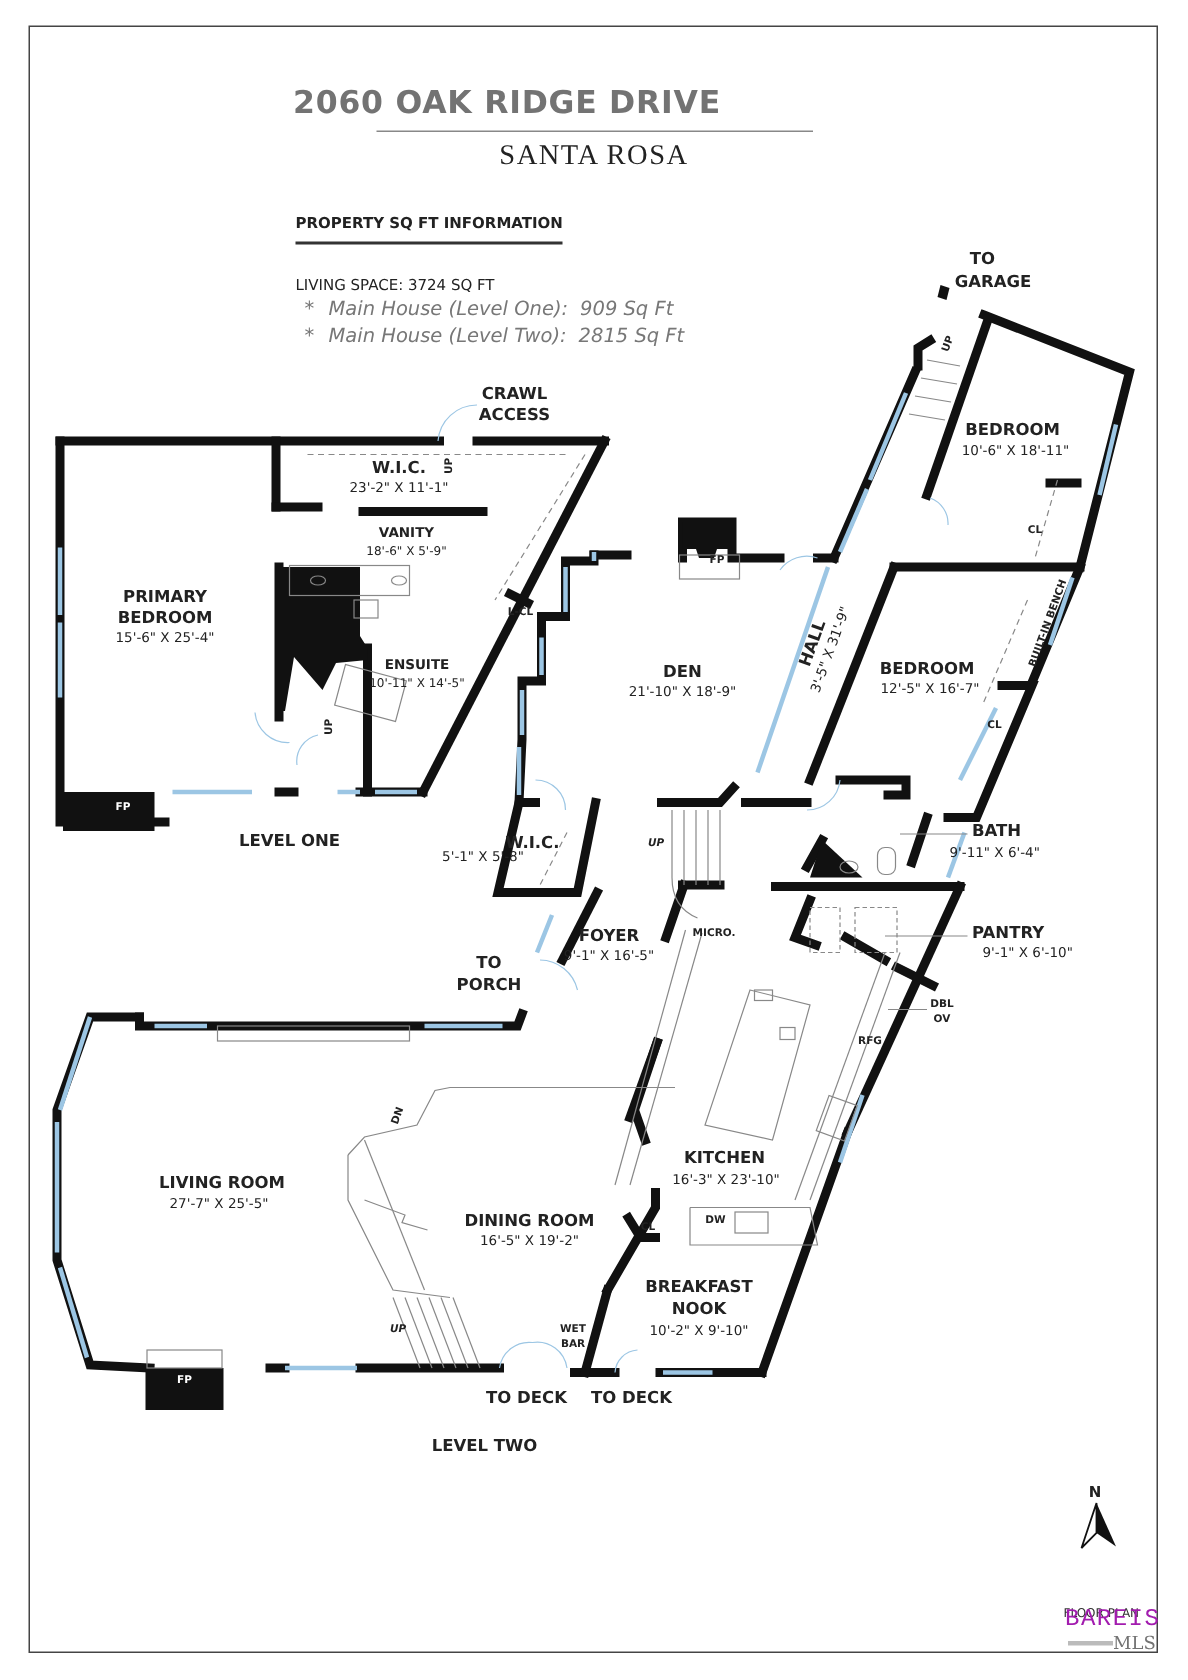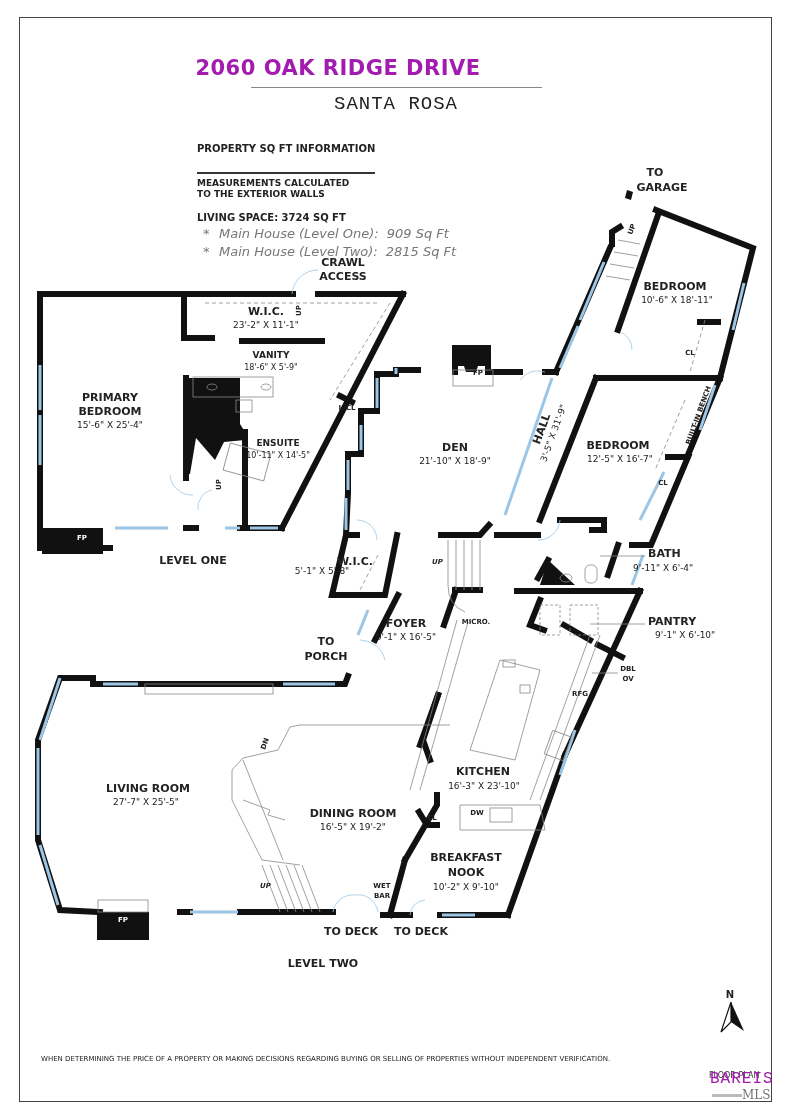--- a/index.html
+++ b/index.html
@@ -1,24 +1,24 @@
 <!DOCTYPE html>
 <html><head>
 <meta charset="utf-8">
 <style>
   html, body { margin: 0; padding: 0; background: #ffffff; }
   body { width: 792px; height: 1120px; position: relative; overflow: hidden; font-family: "Liberation Sans", sans-serif; color: #1a1a1a; }
   .frame { position: absolute; left: 19px; top: 17px; width: 753px; height: 1085px; border: 1.5px solid #444; box-sizing: border-box; }
-  .title { position: absolute; left: 0; width: 676px; top: 56px; text-align: center; font-family: "DejaVu Sans", sans-serif; font-weight: bold; font-size: 21px; letter-spacing: 0.5px; color: #a21caf; }
+  .title { position: absolute; left: 0; width: 676px; top: 56px; text-align: center; font-family: "DejaVu Sans", sans-serif; font-weight: bold; font-size: 21px; letter-spacing: 0.5px; color: #737373; }
   .title-rule { position: absolute; left: 251px; width: 291px; top: 87px; height: 1px; background: #888; }
-  .subtitle { position: absolute; left: 0; width: 792px; top: 93px; text-align: center; font-family: Liberation Mono, monospace; font-size: 19px; letter-spacing: 1px; color: #222; }
+  .subtitle { position: absolute; left: 0; width: 792px; top: 93px; text-align: center; font-family: Liberation Serif, serif; font-size: 19px; letter-spacing: 1px; color: #222; }
   .info { position: absolute; left: 197px; top: 137px; font-family: "DejaVu Sans", sans-serif; color: #222; }
-  .info .head { font-size: 10px; font-weight: bold; padding-bottom: 18px; border-bottom: 2px solid #333; display: inline-block; }
+  .info .head { font-size: 10px; font-weight: bold; padding-bottom: 6px; border-bottom: 2px solid #333; display: inline-block; }
   .info .calc { font-size: 9px; font-weight: bold; margin-top: 4px; line-height: 11px; width: 180px; }
-  .info .living { font-size: 10px; font-weight: bold; margin-top: 12px; }
+  .info .living { font-size: 10px; font-weight: normal; margin-top: 22px; }
   .info .item { font-size: 13px; color: #777; margin-top: 3px; padding-left: 6px; font-style: italic; }
   .info .item .b { display: inline-block; width: 16px; }
   .info .item .v { margin-left: 8px; }
   svg.plan { position: absolute; left: 0; top: 0; }
   .lbl { font-family: "DejaVu Sans", sans-serif; font-weight: bold; fill: #222; }
   .dim { font-family: "DejaVu Sans", sans-serif; fill: #222; }
   .sm { font-family: "DejaVu Sans", sans-serif; font-weight: bold; fill: #222; }
   .footer { position: absolute; left: 41px; top: 1052px; font-family: "DejaVu Sans", sans-serif; font-size: 7px; color: #222; line-height: 15px; }
   .footer .created { color: #333; }
   .fp-tag { position: absolute; left: 692px; top: 1071px; font-family: "DejaVu Sans", sans-serif; font-size: 8px; color: #333; padding-left: 17px; }
@@ -30,24 +30,20 @@
 <body>
 
 <div class="frame"></div>
 
 <div class="title">2060 OAK RIDGE DRIVE</div>
 <div class="title-rule"></div>
 <div class="subtitle">SANTA ROSA</div>
 
 <div class="info">
   <div class="head">PROPERTY SQ FT INFORMATION</div>
-  <div class="calc">
-    <div>MEASUREMENTS CALCULATED</div>
-    <div>TO THE EXTERIOR WALLS</div>
-  </div>
   <div class="living">LIVING SPACE: 3724 SQ FT</div>
   <div class="item"><span class="b">*</span><span>Main House (Level One):</span><span class="v">909 Sq Ft</span></div>
   <div class="item"><span class="b">*</span><span>Main House (Level Two):</span><span class="v">2815 Sq Ft</span></div>
 </div>
 
 <svg class="plan" width="792" height="1120" viewBox="0 0 792 1120">
 
   <g stroke="#111" stroke-width="6" fill="none" stroke-linecap="square">
     <polyline points="40,294 40,548 110,548"></polyline>
     <line x1="40" y1="294" x2="293" y2="294"></line>
@@ -307,18 +303,17 @@
   <text class="lbl" x="323" y="967" font-size="11" text-anchor="middle">LEVEL TWO</text>
 
   <g>
     <text class="lbl" x="730" y="998" font-size="10" text-anchor="middle">N</text>
     <polygon points="731,1002 721,1032 731,1022" fill="#fff" stroke="#111" stroke-width="1.2"></polygon>
     <polygon points="731,1002 744,1031 731,1022" fill="#111"></polygon>
   </g>
 </svg>
 
 <div class="footer">
-  <div>WHEN DETERMINING THE PRICE OF A PROPERTY OR MAKING DECISIONS REGARDING BUYING OR SELLING OF PROPERTIES WITHOUT INDEPENDENT VERIFICATION.</div>
 </div>
 <div class="fp-tag">FLOOR PLAN</div>
 <div class="wm">BAREIS</div>
 <div class="wmbar"></div>
 <div class="wm2">MLS</div>
 
 </body></html>

